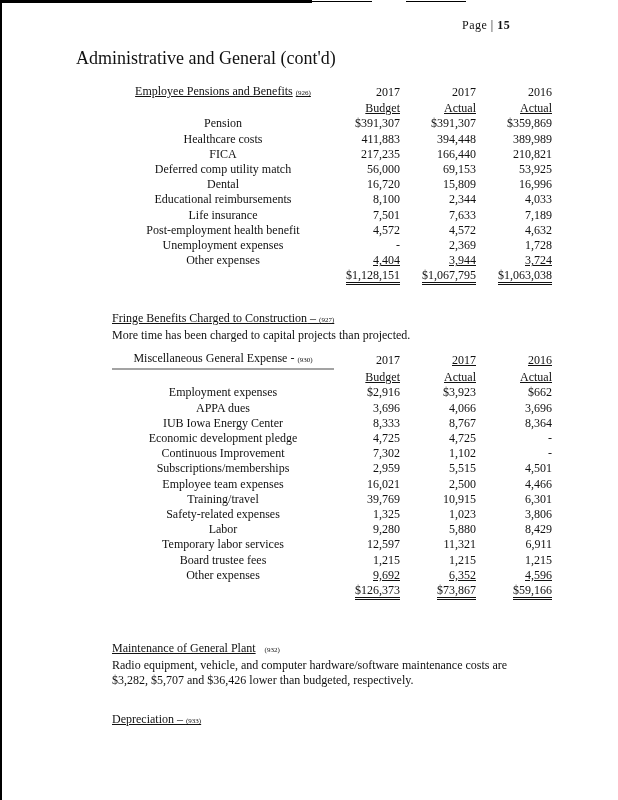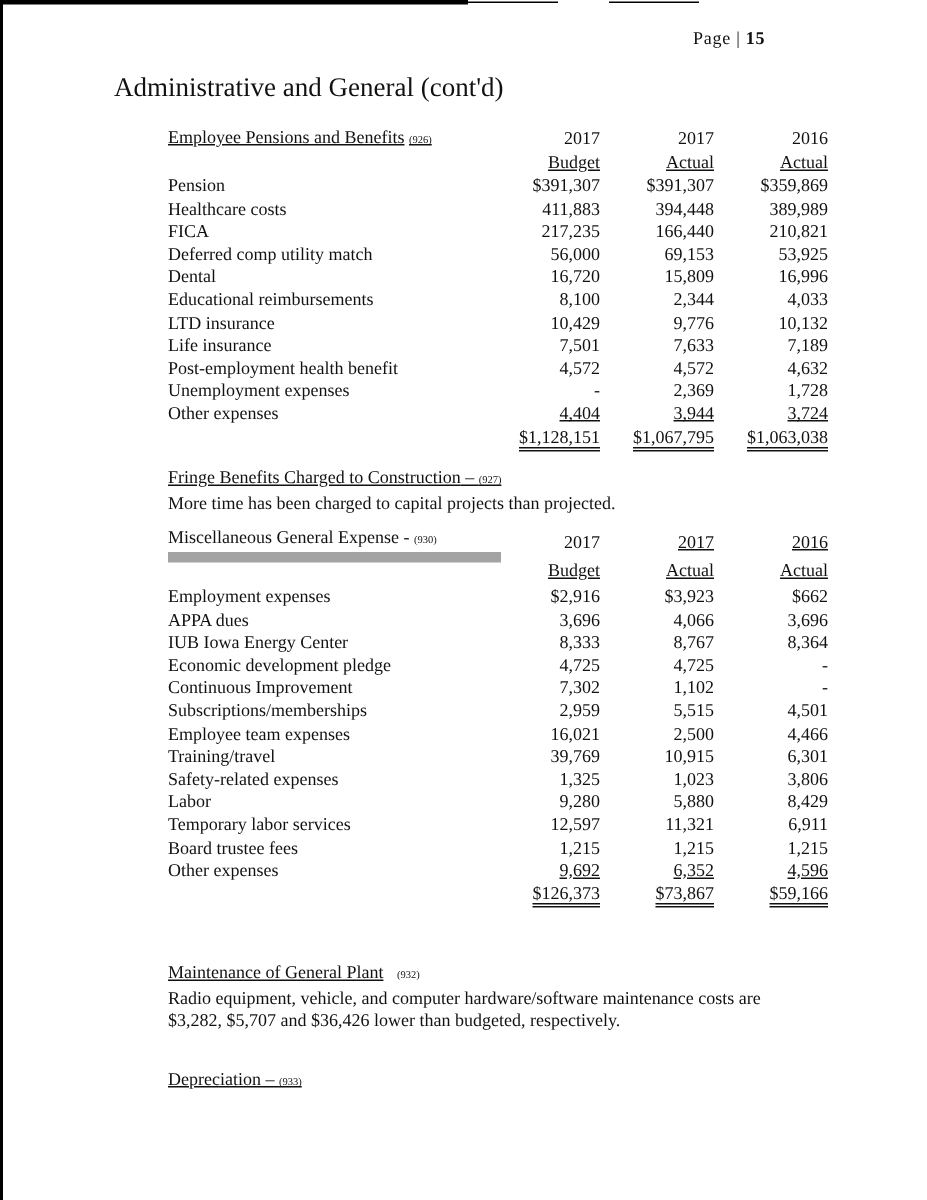--- a/index.html
+++ b/index.html
@@ -10,21 +10,21 @@
     .topbar { position: absolute; left: 0; top: 0; width: 312px; height: 3px; background: #000; }
     .topbar2 { position: absolute; left: 312px; top: 1px; width: 60px; height: 1px; background: #000; }
     .topbar3 { position: absolute; left: 406px; top: 1px; width: 60px; height: 1px; background: #000; }
     .leftbar { position: absolute; left: 0; top: 0; width: 2px; height: 800px; background: #000; }
     .page-num { position: absolute; left: 462px; top: 18px; font-size: 12px; letter-spacing: 0.5px; }
     .page-num b { font-weight: bold; }
     .section-title { position: absolute; left: 76px; top: 48px; font-size: 18px; }
 
     table.fin { position: absolute; left: 112px; border-collapse: collapse; font-size: 12px; }
     table.fin td, table.fin th { padding: 0; height: 15.2px; line-height: 15.2px; font-weight: normal; white-space: nowrap; }
-    table.fin .lbl { width: 222px; text-align: left; margin-top: 36px; }
+    table.fin .lbl { width: 222px; text-align: center; margin-top: 36px; }
     table.fin .num { width: 66px; text-align: right; padding-right: 4px; }
     table.fin .gap { width: 6px; }
     .hdr-title { text-decoration: underline; }
     .code { font-size: 7px; }
     .uline { text-decoration: underline; }
     .dbl { border-bottom: 3px double #111; }
 
     #t1 { top: 84px; }
     #t2 { top: 351px; }
 
@@ -110,28 +110,20 @@
       </tr>
       <tr>
         <td class="lbl">Educational reimbursements</td>
         <td class="num"><span>8,100</span></td>
         <td class="gap"></td>
         <td class="num"><span>2,344</span></td>
         <td class="gap"></td>
         <td class="num"><span>4,033</span></td>
       </tr>
       <tr>
-        <td class="lbl">LTD insurance</td>
-        <td class="num"><span>10,429</span></td>
-        <td class="gap"></td>
-        <td class="num"><span>9,776</span></td>
-        <td class="gap"></td>
-        <td class="num"><span>10,132</span></td>
-      </tr>
-      <tr>
         <td class="lbl">Life insurance</td>
         <td class="num"><span>7,501</span></td>
         <td class="gap"></td>
         <td class="num"><span>7,633</span></td>
         <td class="gap"></td>
         <td class="num"><span>7,189</span></td>
       </tr>
       <tr>
         <td class="lbl">Post-employment health benefit</td>
         <td class="num"><span>4,572</span></td>
@@ -170,21 +162,21 @@
 <div class="note" style="top:311px;">
   <div>
     <span class="head">Fringe Benefits Charged to Construction</span><span class="head"> – </span><span class="code head">(927)</span>
   </div>
   <div>More time has been charged to capital projects than projected.</div>
 </div>
 
 <table class="fin" id="t2">
   <thead>
     <tr>
-      <th class="lbl" style="border-bottom:7px solid #a3a3a3;">
+      <th class="lbl" style="border-bottom:2px solid #a3a3a3;">
         <span>Miscellaneous General Expense -</span>
         <span class="code">(930)</span>
       </th>
       <th class="num">2017</th>
       <th class="gap"></th>
       <th class="num"><span class="uline">2017</span></th>
       <th class="gap"></th>
       <th class="num"><span class="uline">2016</span></th>
     </tr>
     <tr>

